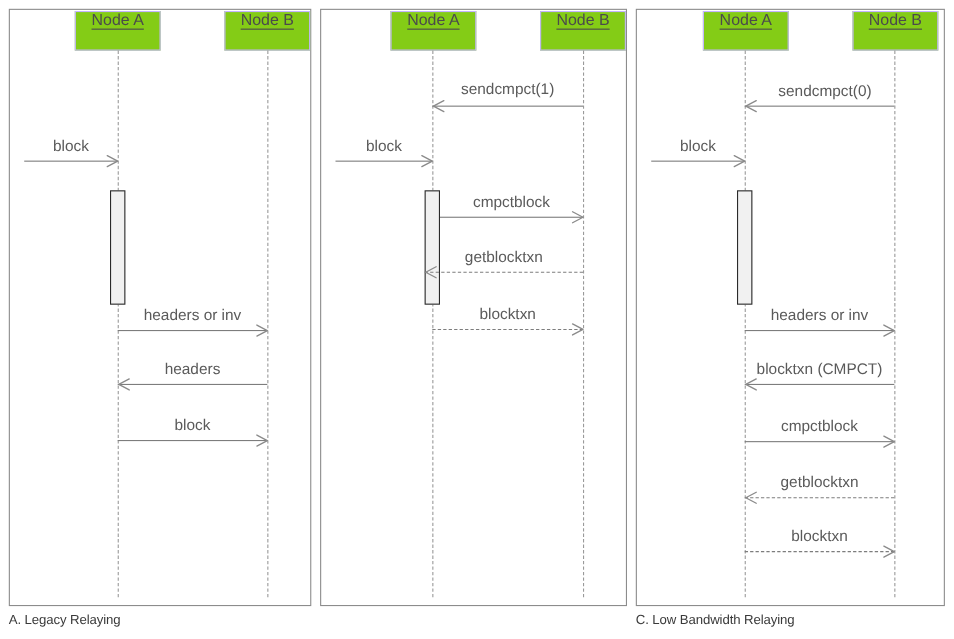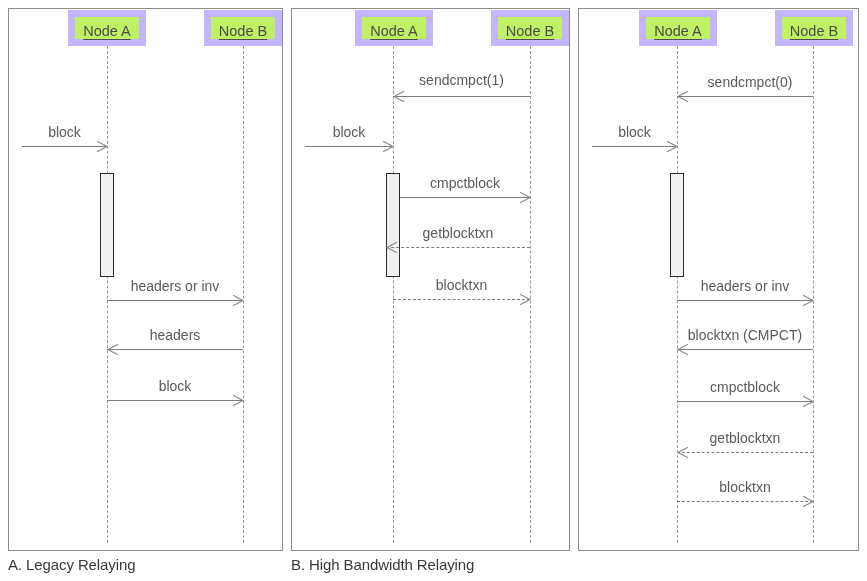--- a/index.html
+++ b/index.html
@@ -24,34 +24,34 @@
     position: absolute;
     top: 8px;
     height: 543px;
     border: 1px solid #8c8c8c;
     box-sizing: border-box;
     background: #ffffff;
   }
   .caption {
     position: absolute;
     top: 556px;
-    font-size: 15px;
+    font-size: 12px;
     color: #3a3a3a;
     white-space: nowrap;
     letter-spacing: -0.1px;
   }
   .node-box {
     position: absolute;
     width: 78px;
     height: 36px;
-    border: 7px solid #c4b5fd;
+    border: 1px solid #c4b5fd;
     box-sizing: border-box;
-    background: #bef264;
+    background: #84cc16;
     display: flex;
-    align-items: flex-end;
+    align-items: flex-start;
     justify-content: center;
   }
   .node-label {
     font-size: 14.5px;
     color: #4b4b4b;
     text-decoration: underline;
     text-underline-offset: 3px;
     white-space: nowrap;
   }
   .lifeline {
@@ -125,21 +125,20 @@
     </div>
     <div class="msg-label" style="left: 175px; top: 327px;">headers</div>
     <div class="msg-line" style="left: 107px; top: 400px; width: 136px;"></div>
     <div class="arrowhead" style="top: 395px; left: 233px;">
       <svg width="11" height="11" viewBox="0 0 11 11">
         <path d="M 0.5 0.5 L 10 5.5 L 0.5 10.5" fill="none" stroke="#8a8a8a" stroke-width="1.2" stroke-linecap="round" stroke-linejoin="round"></path>
       </svg>
     </div>
     <div class="msg-label" style="left: 175px; top: 378px;">block</div>
     <div class="panel" style="left: 291px; width: 279px;"></div>
-    <div class="caption" style="left: 291px;">B. High Bandwidth Relaying</div>
     <div class="node-box" style="left: 355px; top: 10px;">
       <span class="node-label">Node A</span>
     </div>
     <div class="lifeline" style="left: 393px; top: 46px; height: 497px;"></div>
     <div class="node-box" style="left: 491px; top: 10px;">
       <span class="node-label">Node B</span>
     </div>
     <div class="lifeline" style="left: 530px; top: 46px; height: 497px;"></div>
     <div class="activation" style="left: 386px; top: 173px; height: 104px;"></div>
     <div class="msg-line" style="left: 393px; top: 96px; width: 137px;"></div>
@@ -171,20 +170,21 @@
     </div>
     <div class="msg-label" style="left: 458px; top: 225px;">getblocktxn</div>
     <div class="msg-line dashed" style="left: 393px; top: 299px; width: 137px;"></div>
     <div class="arrowhead" style="top: 294px; left: 520px;">
       <svg width="11" height="11" viewBox="0 0 11 11">
         <path d="M 0.5 0.5 L 10 5.5 L 0.5 10.5" fill="none" stroke="#8a8a8a" stroke-width="1.2" stroke-linecap="round" stroke-linejoin="round"></path>
       </svg>
     </div>
     <div class="msg-label" style="left: 461.5px; top: 277px;">blocktxn</div>
     <div class="panel" style="left: 578px; width: 281px;"></div>
+    <div class="caption" style="left: 578px;">C. Low Bandwidth Relaying</div>
     <div class="node-box" style="left: 639px; top: 10px;">
       <span class="node-label">Node A</span>
     </div>
     <div class="lifeline" style="left: 677px; top: 46px; height: 497px;"></div>
     <div class="node-box" style="left: 775px; top: 10px;">
       <span class="node-label">Node B</span>
     </div>
     <div class="lifeline" style="left: 813px; top: 46px; height: 497px;"></div>
     <div class="activation" style="left: 670px; top: 173px; height: 104px;"></div>
     <div class="msg-line" style="left: 677px; top: 96px; width: 136px;"></div>

